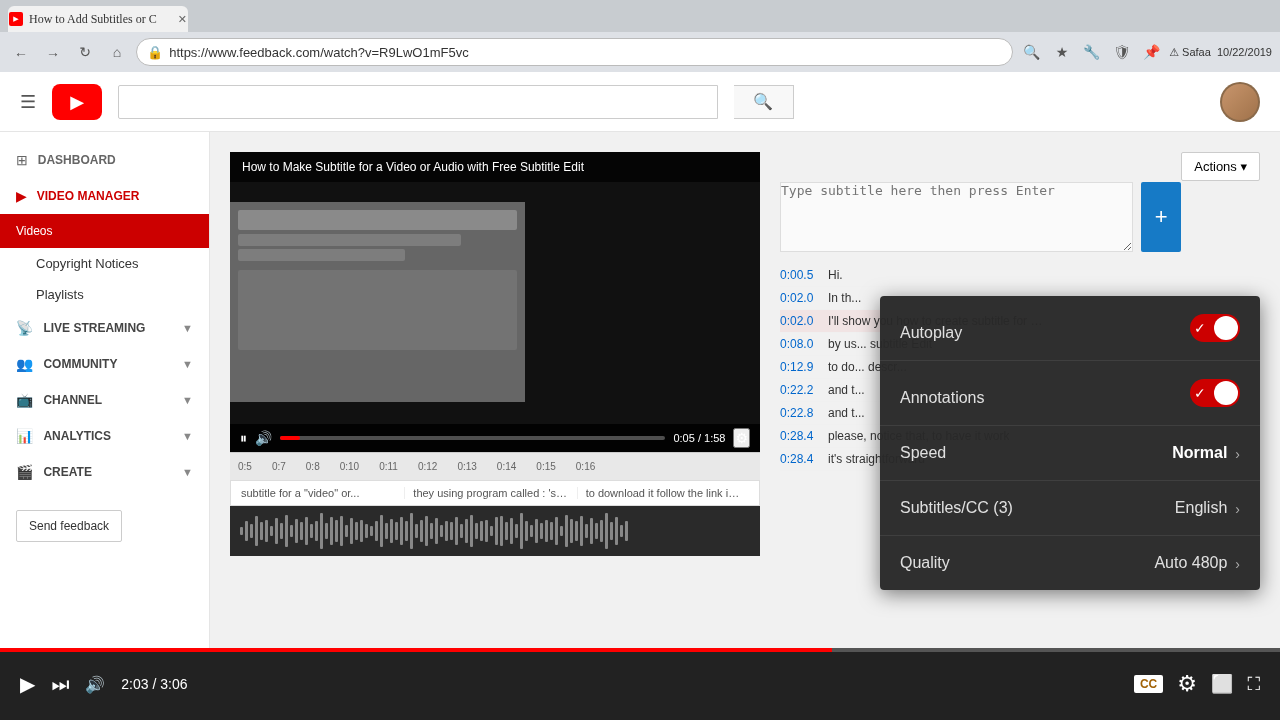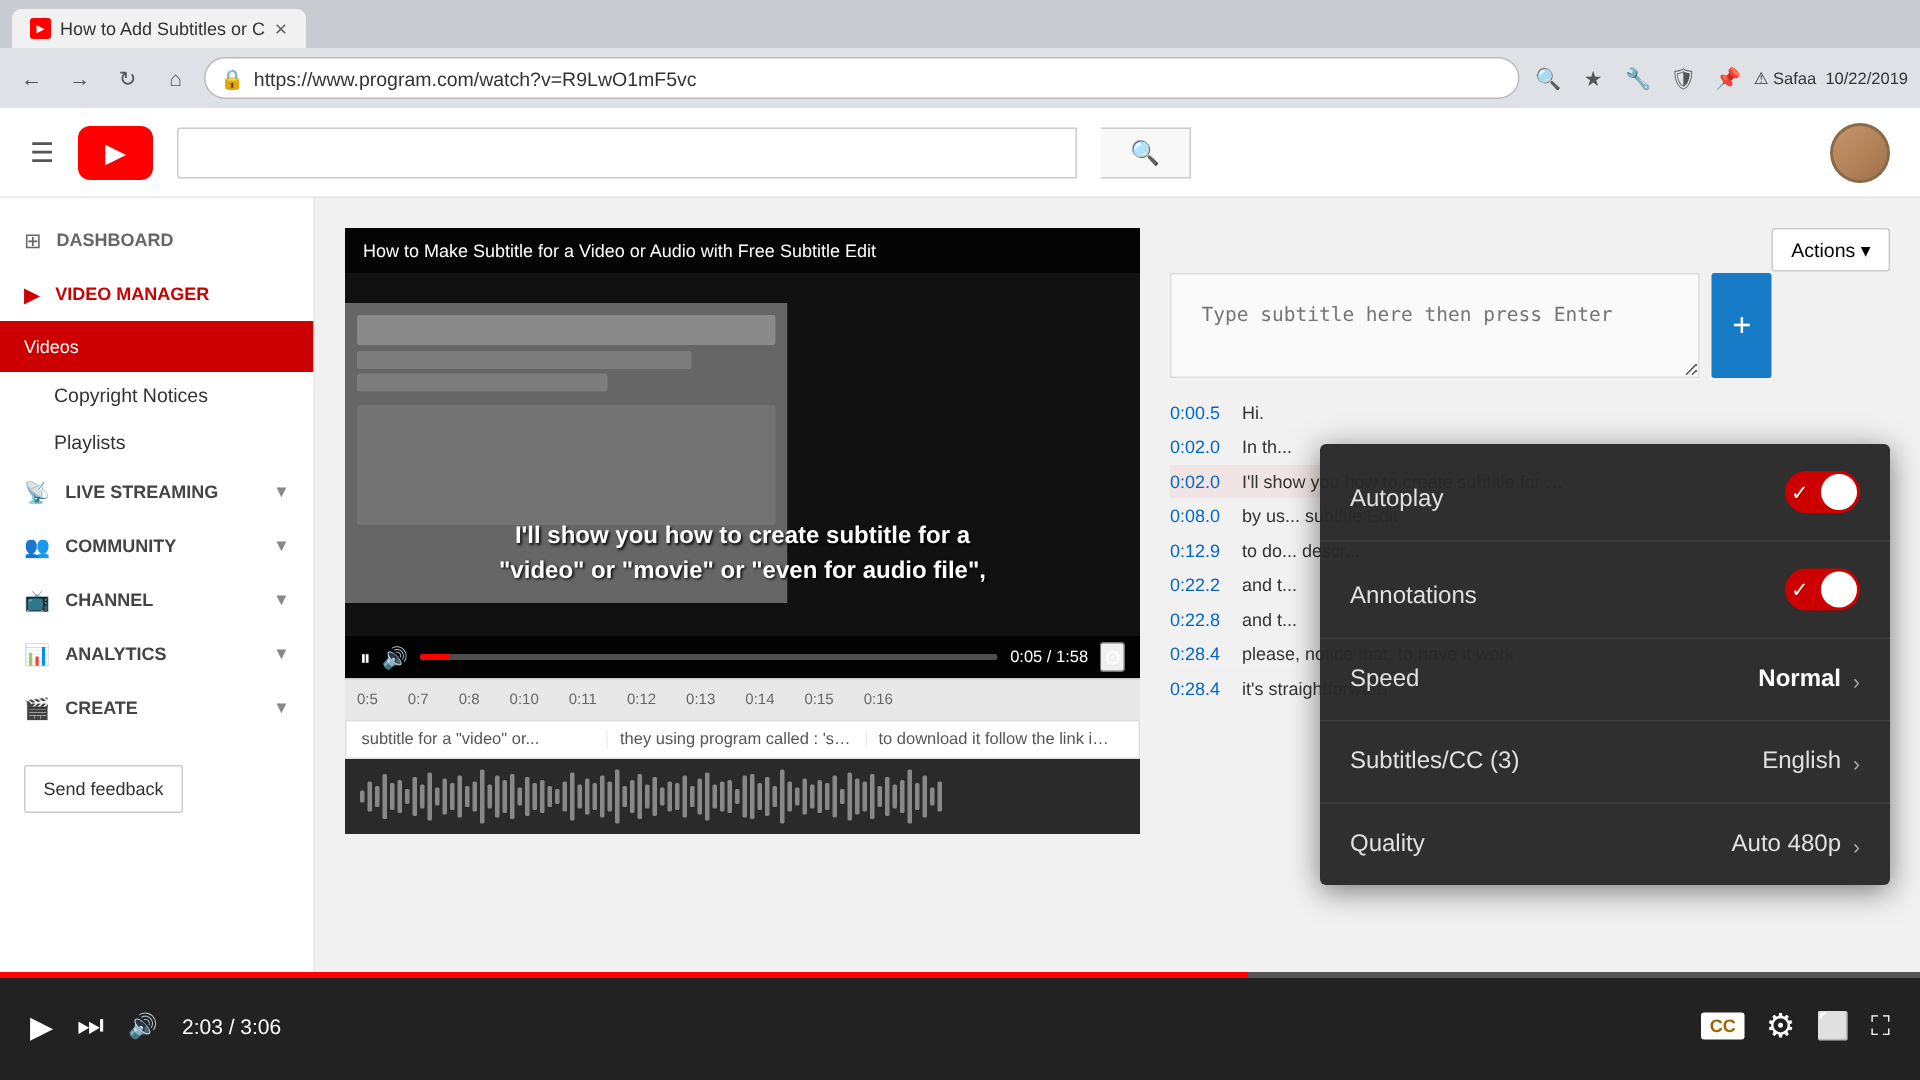--- a/index.html
+++ b/index.html
@@ -7,27 +7,28 @@
     .browser-tab-bar {
       display: flex;
       align-items: center;
       padding: 6px 8px 0;
       background: #c8ccd0;
       height: 32px;
     }
     .browser-tab {
       background: #f1f1f1;
       border-radius: 6px 6px 0 0;
-      padding: 4px 12px;
+      padding: 4px 1px;
       font-size: 12px;
       display: flex;
       align-items: center;
       gap: 6px;
       min-width: 180px;
       height: 26px;
+      font-family: Liberation Serif, serif;
     }
     .tab-favicon {
       width: 14px;
       height: 14px;
       background: #ff0000;
       border-radius: 2px;
       display: flex;
       align-items: center;
       justify-content: center;
     }
@@ -321,21 +322,21 @@
       display: flex;
       align-items: center;
       gap: 8px;
       margin-bottom: 12px;
       margin-top: 30px;
     }
     .subtitle-input {
       flex: 1;
       height: 70px;
       border: 1px solid #ddd;
-      padding: 20px;
+      padding: 0;
       font-size: 13px;
       color: #999;
       background: #fafafa;
     }
     .add-btn {
       width: 40px;
       height: 70px;
       background: #167ac6;
       border: none;
       color: white;
@@ -509,21 +510,21 @@
     </div>
   </div>
 
   <div class="browser-nav-bar">
     <button class="nav-btn">←</button>
     <button class="nav-btn">→</button>
     <button class="nav-btn">↻</button>
     <button class="nav-btn">⌂</button>
     <div class="address-bar">
       <span style="color:#aaa;font-size:13px;">🔒</span>
-      <span class="address-text">https://www.program.com/watch?v=R9LwO1mF5vc</span>
+      <span class="address-text">https://www.feedback.com/watch?v=R9LwO1mF5vc</span>
     </div>
     <div class="nav-icons-right">
       <button class="nav-icon-btn">🔍</button>
       <button class="nav-icon-btn">★</button>
       <button class="nav-icon-btn">🔧</button>
       <button class="nav-icon-btn">🛡</button>
       <button class="nav-icon-btn">📌</button>
       <span class="user-date">
         ⚠ <span>Safaa</span>&nbsp;&nbsp;<span>10/22/2019</span>
       </span>
@@ -602,24 +603,20 @@
 
           <div style="position:absolute;top:50px;left:0;width:295px;height:200px;background:#666;display:flex;flex-direction:column;justify-content:flex-start;padding:8px;">
             <div style="height:20px;background:#ddd;margin-bottom:4px;border-radius:2px;opacity:0.3;"></div>
             <div style="height:12px;background:#ddd;margin-bottom:3px;border-radius:2px;opacity:0.2;width:80%;"></div>
             <div style="height:12px;background:#ddd;margin-bottom:3px;border-radius:2px;opacity:0.2;width:60%;"></div>
             <div style="height:80px;background:#888;margin-top:6px;opacity:0.4;border-radius:2px;"></div>
           </div>
 
           <div style="position:absolute;top:50px;right:0;width:235px;height:200px;background:#111;"></div>
 
-          <div class="subtitle-text">
-            <div>I'll show you how to create subtitle for a</div>
-            <div>"video" or "movie" or "even for audio file",</div>
-          </div>
 
           <div class="video-controls">
             <button class="ctrl-btn">⏸</button>
             <button class="ctrl-btn">🔊</button>
             <div class="progress-bar-container">
               <div class="progress-fill"></div>
             </div>
             <span class="time-display">
               <span>0:05</span> / <span>1:58</span>
             </span>

